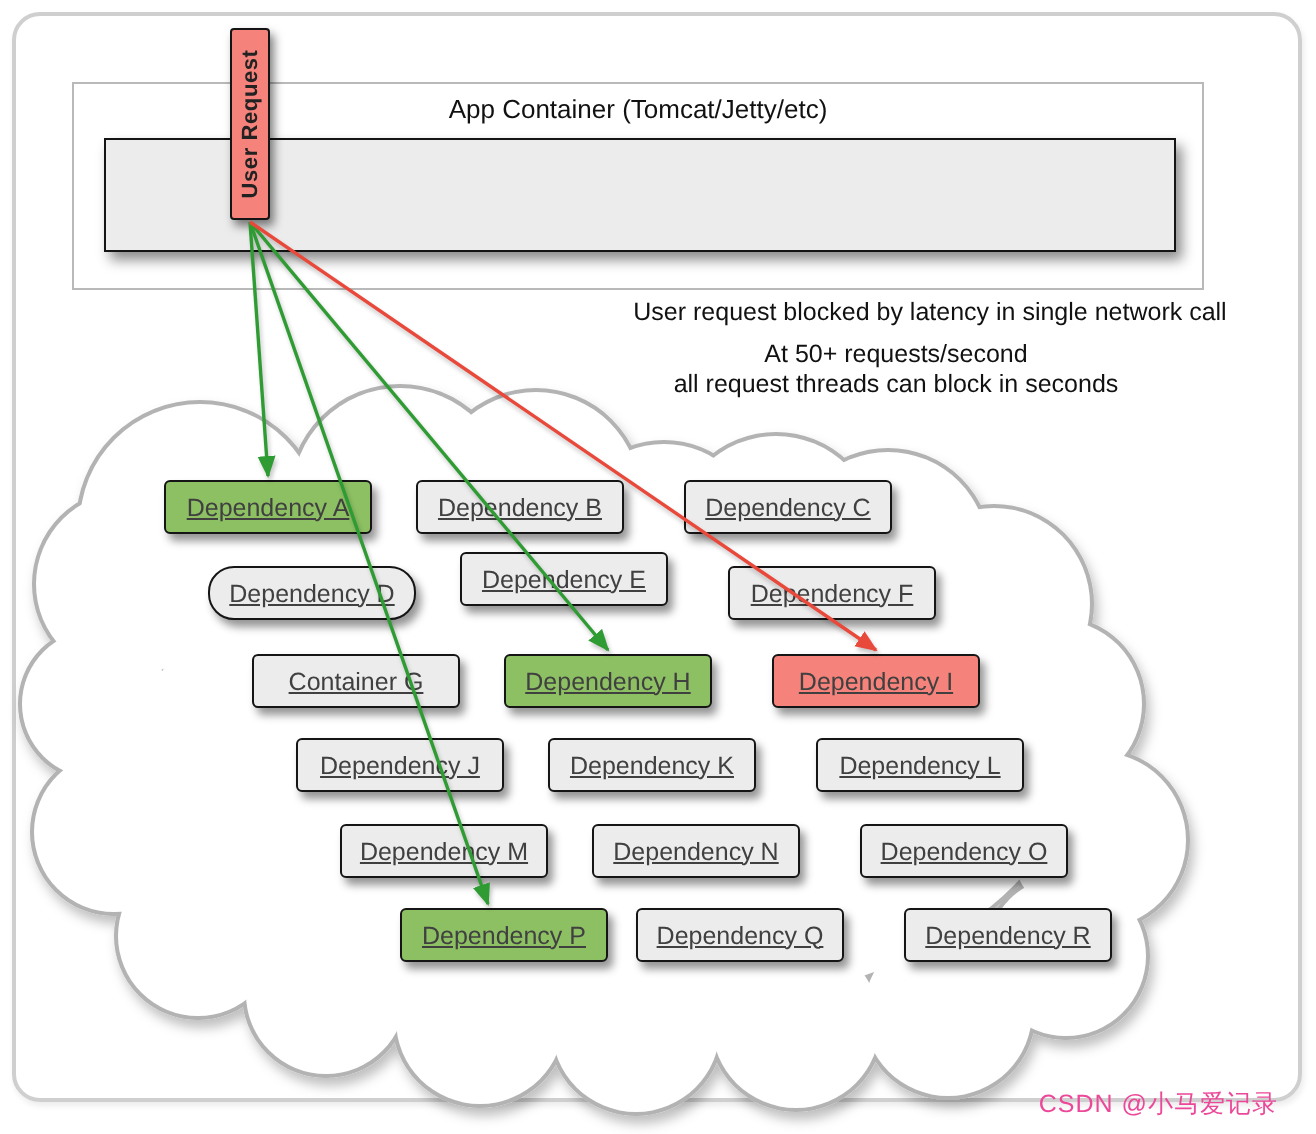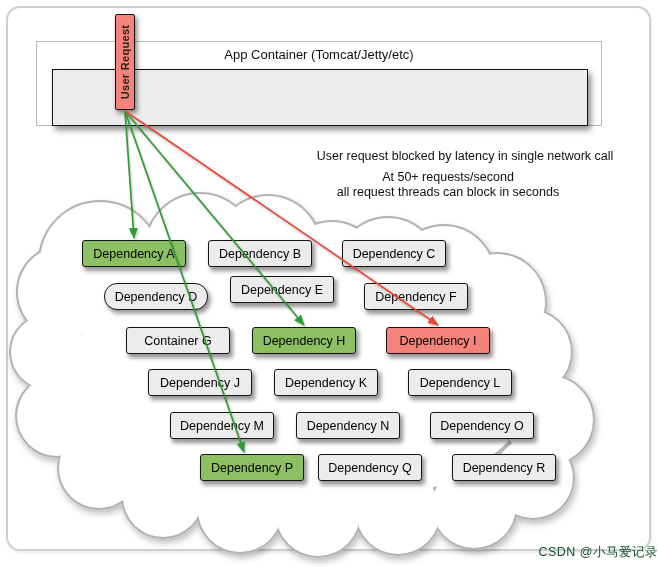--- a/index.html
+++ b/index.html
@@ -11,21 +11,21 @@
   .page-border {
     position:absolute; left:6px; top:6px; width:645px; height:545px;
     border:2px solid #cfcfcf; border-radius:14px; z-index:0;
     box-shadow:1px 2px 3px rgba(0,0,0,0.08);
   }
   svg.layer { position:absolute; left:0; top:0; pointer-events:none; }
   #cloud  { z-index:1; }
   #arrows { z-index:6; filter:drop-shadow(1px 2px 1px rgba(0,0,0,0.22)); }
 
   .app-outer {
-    position:absolute; left:36px; top:41px; width:566px; height:85px;
+    position:absolute; left:36px; top:41px; width:566px; height:104px;
     border:1px solid #b9b9b9; background:#ffffff; z-index:2;
   }
   .app-title {
     position:absolute; left:0; top:5px; width:100%;
     text-align:center; font-size:13px; color:#111;
   }
   .thread-pool {
     position:absolute; left:15px; top:27px; width:536px; height:57px;
     background:#ececec; border:1.6px solid #141414;
     box-shadow:3px 4px 6px rgba(0,0,0,0.45);
@@ -46,26 +46,27 @@
   }
   .note2 {
     position:absolute; left:258px; top:170px; width:380px;
     text-align:center; font-size:12.5px; line-height:14.5px; z-index:2;
   }
   #deps { position:absolute; left:0; top:0; z-index:3; }
   .dep-box {
     position:absolute; width:104px; height:27px;
     border:1.6px solid #151515; border-radius:3px;
     display:flex; align-items:center; justify-content:center;
-    font-size:12.5px; color:#000000;
+    font-size:12.5px; color:#404040;
     box-shadow:2.5px 3.5px 4px rgba(0,0,0,0.42);
+    text-decoration:underline;
   }
   .watermark {
-    position:absolute; right:0; top:544px; z-index:5;
-    font-size:12.5px; color:#14532d; letter-spacing:0.5px;
+    position:absolute; right:19px; top:544px; z-index:5;
+    font-size:12.5px; color:#ec4899; letter-spacing:0.5px;
   }
 </style>
 </head>
 <body>
 
 <div class="page-border"></div>
 
 <svg id="cloud" class="layer" width="658" height="567" viewBox="0 0 658 567">
   <defs>
     <filter id="cloudShadow" x="-20%" y="-20%" width="140%" height="140%">

